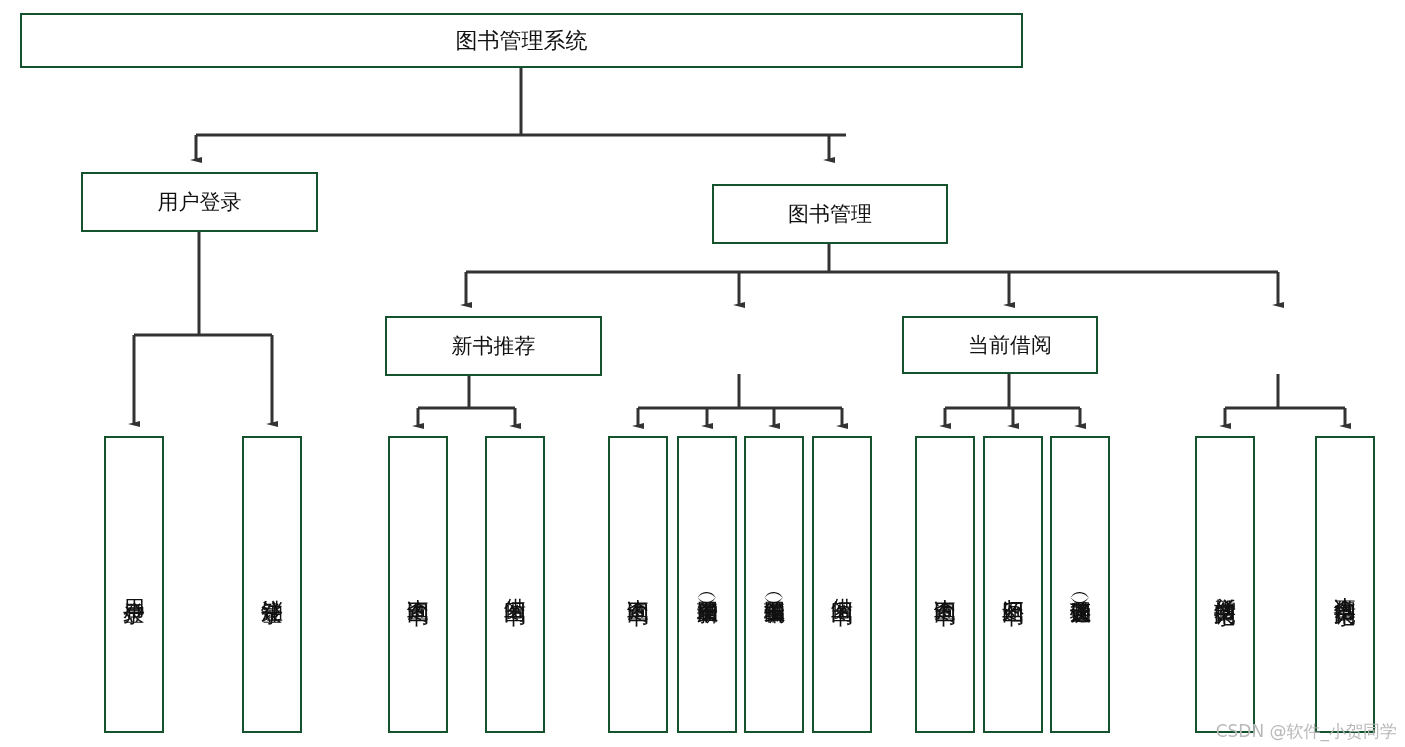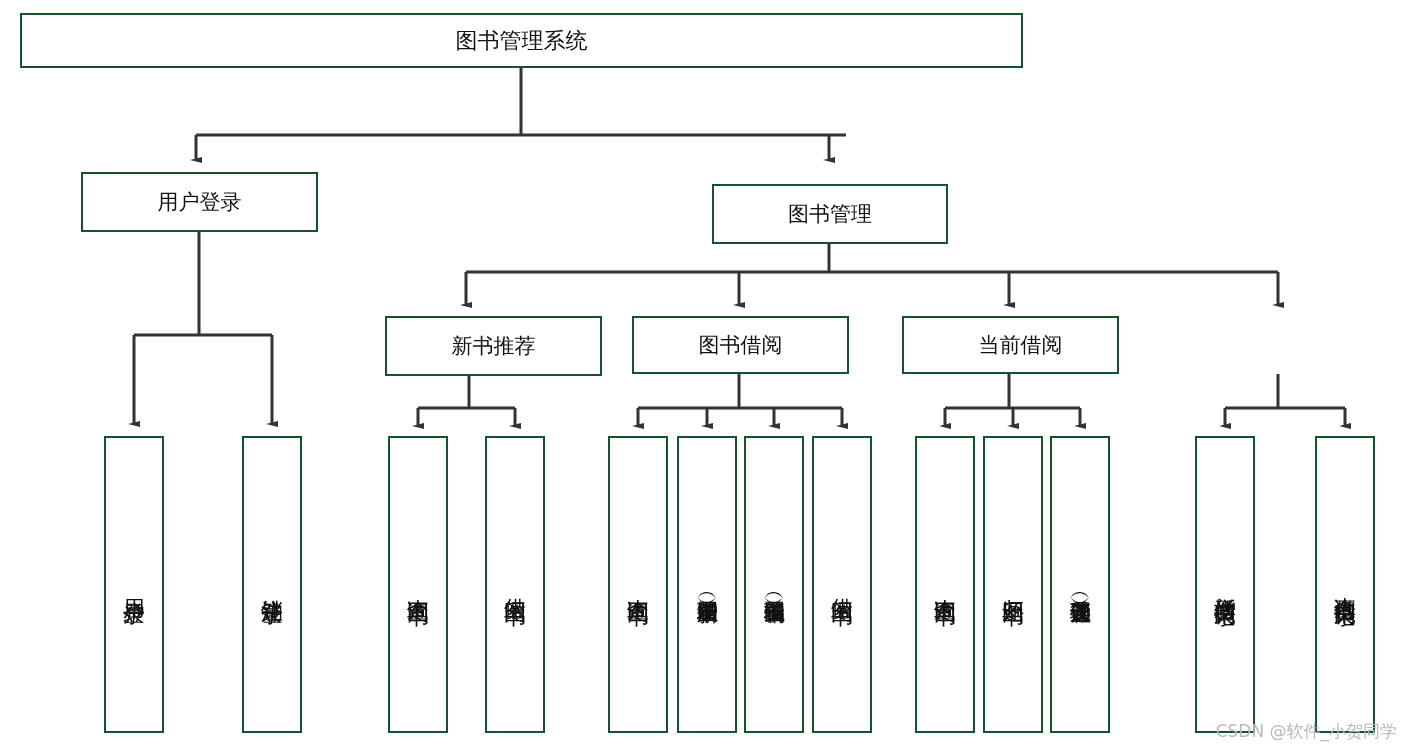--- a/index.html
+++ b/index.html
@@ -120,24 +120,21 @@
   <div class="node horiz" style="left:81px;top:172px;width:237px;height:60px;">
     <span class="lbl">用户登录</span>
   </div>
   <div class="node horiz" style="left:712px;top:184px;width:236px;height:60px;">
     <span class="lbl">图书管理</span>
   </div>
 
   <div class="node horiz" style="left:361px;top:316px;width:217px;height:60px;margin-left:24px;">
     <span class="lbl">新书推荐</span>
   </div>
-  <div class="node horiz" style="left:632px;top:316px;width:217px;height:58px;">
-    <span class="lbl">图书借阅</span>
-  </div>
-  <div class="node horiz" style="left:902px;top:316px;width:217px;height:58px;padding-left:20px;">
+  <div class="node horiz" style="left:902px;top:316px;width:196px;height:58px;padding-left:20px;">
     <span class="lbl">当前借阅</span>
   </div>
 
   <div class="node vert" style="left:104px;top:436px;width:60px;height:297px;">
     <span class="lbl">用户登录</span>
   </div>
   <div class="node vert" style="left:242px;top:436px;width:60px;height:297px;">
     <span class="lbl">注销登录</span>
   </div>
 

